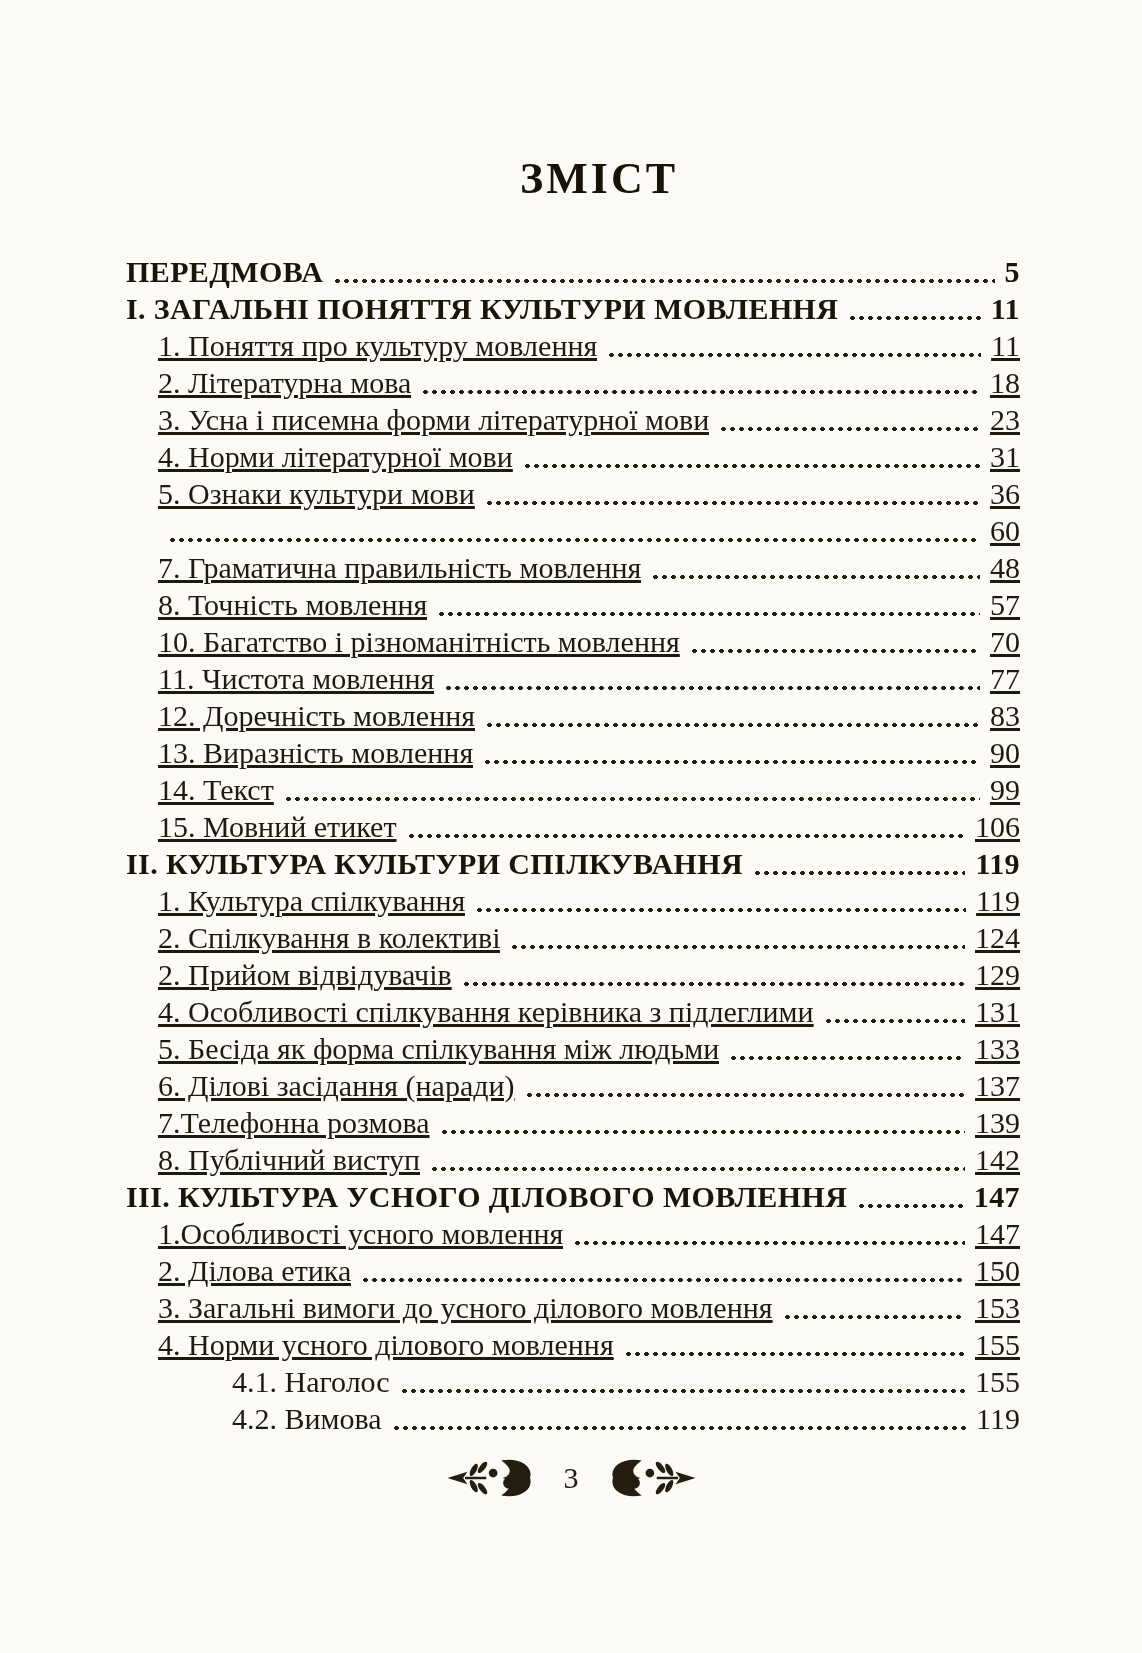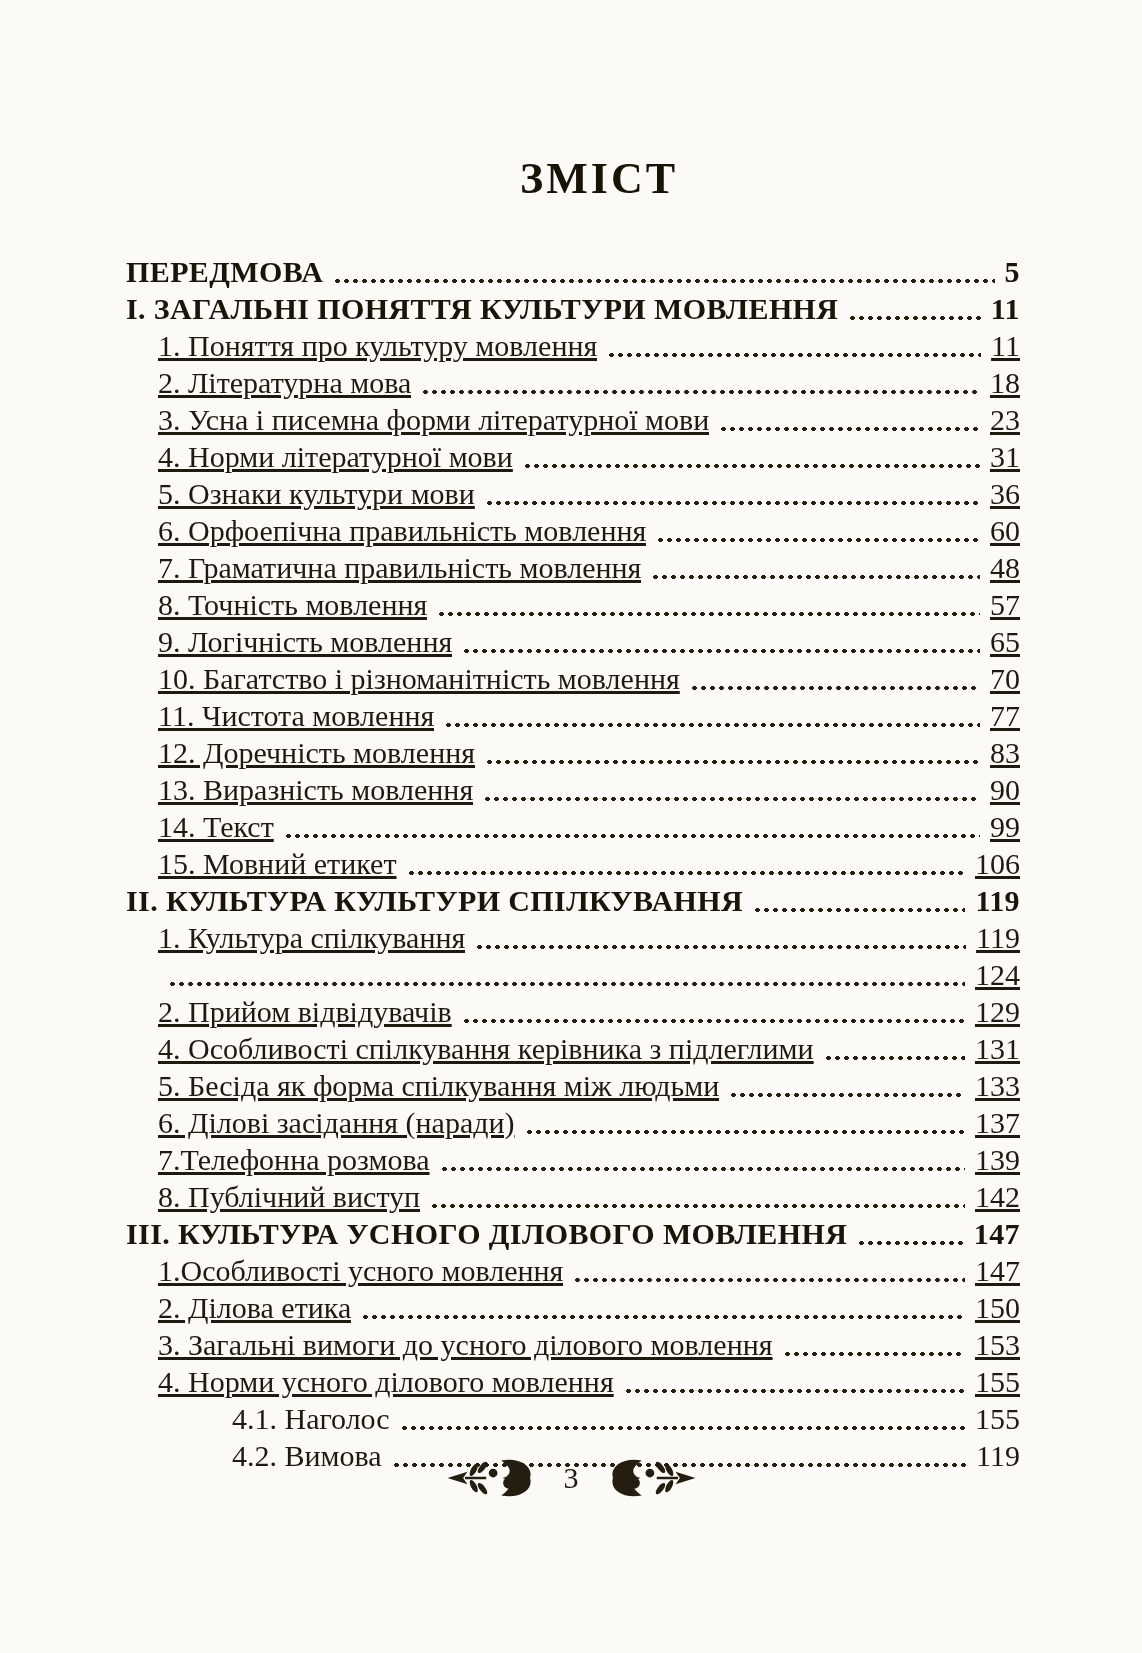--- a/index.html
+++ b/index.html
@@ -121,38 +121,32 @@
         <span class="label">4. Норми літературної мови</span>
         <span class="leader"></span>
         <span class="pagenum">31</span>
       </div>
       <div class="row" data-level="item">
         <span class="label">5. Ознаки культури мови</span>
         <span class="leader"></span>
         <span class="pagenum">36</span>
       </div>
       <div class="row" data-level="item">
-        <span class="label">6. Орфоепічна правильність мовлення</span>
         <span class="leader"></span>
         <span class="pagenum">60</span>
       </div>
       <div class="row" data-level="item">
         <span class="label">7. Граматична правильність мовлення</span>
         <span class="leader"></span>
         <span class="pagenum">48</span>
       </div>
       <div class="row" data-level="item">
         <span class="label">8. Точність мовлення</span>
         <span class="leader"></span>
         <span class="pagenum">57</span>
-      </div>
-      <div class="row" data-level="item">
-        <span class="label">9. Логічність мовлення</span>
-        <span class="leader"></span>
-        <span class="pagenum">65</span>
       </div>
       <div class="row" data-level="item">
         <span class="label">10. Багатство і різноманітність мовлення</span>
         <span class="leader"></span>
         <span class="pagenum">70</span>
       </div>
       <div class="row" data-level="item">
         <span class="label">11. Чистота мовлення</span>
         <span class="leader"></span>
         <span class="pagenum">77</span>
@@ -181,20 +175,21 @@
         <span class="label">ІІ. КУЛЬТУРА КУЛЬТУРИ СПІЛКУВАННЯ</span>
         <span class="leader"></span>
         <span class="pagenum">119</span>
       </div>
       <div class="row" data-level="item">
         <span class="label">1. Культура спілкування</span>
         <span class="leader"></span>
         <span class="pagenum">119</span>
       </div>
       <div class="row" data-level="item">
+        <span class="label">2. Спілкування в колективі</span>
         <span class="leader"></span>
         <span class="pagenum">124</span>
       </div>
       <div class="row" data-level="item">
         <span class="label">2. Прийом відвідувачів</span>
         <span class="leader"></span>
         <span class="pagenum">129</span>
       </div>
       <div class="row" data-level="item">
         <span class="label">4. Особливості спілкування керівника з підлеглими</span>

